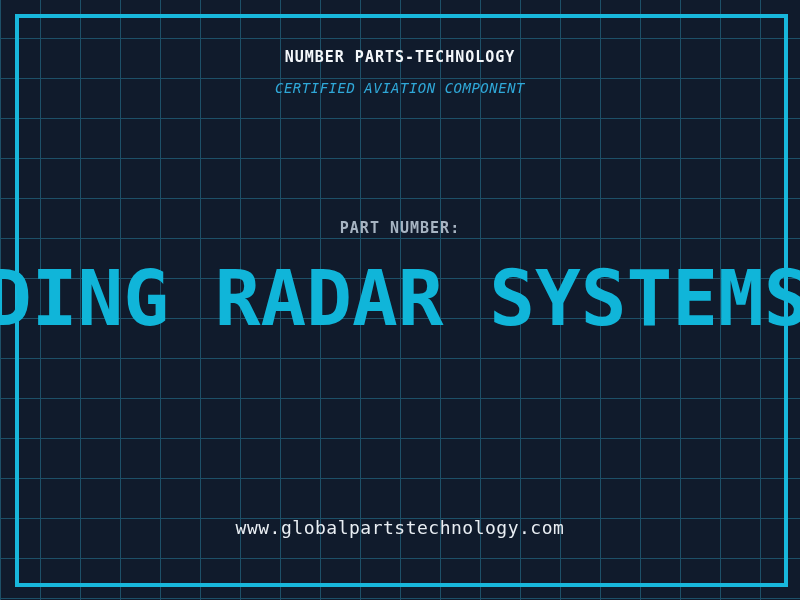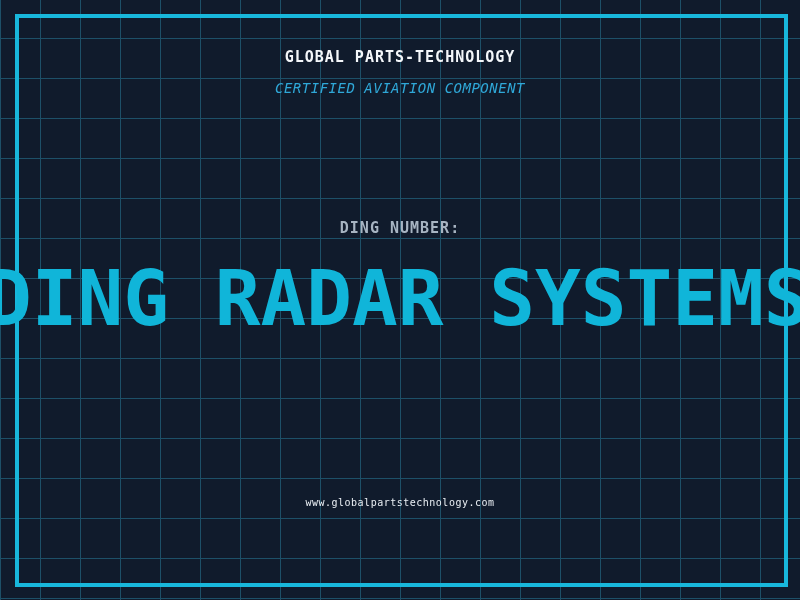--- a/index.html
+++ b/index.html
@@ -61,38 +61,38 @@
     position: absolute;
     top: 261px;
     left: -14px;
     font-size: 76px;
     line-height: 1;
     font-weight: bold;
     white-space: nowrap;
     color: var(--marquee_cyan, #10b5d9);
   }
   .website {
-    top: 497px;
-    font-size: 10px;
+    top: 517px;
+    font-size: 18px;
     letter-spacing: 0.5px;
     color: var(--url_white, #e9eef3);
     text-decoration: none;
     cursor: pointer;
   }
 </style>
 </head>
 <body>
 
 <div class="stage" style="--background: #101b2c; --grid_line: #1d5068; --frame_cyan: #18b7dc; --marquee_cyan: #10b5d9; --tagline_cyan: #2fa8d8; --title_white: #f4f7fa; --muted_label: #a7b4c2; --url_white: #e9eef3;">
   <div class="frame"></div>
 
-  <div class="centered-line company-name">GLOBAL PARTS-TECHNOLOGY</div>
+  <div class="centered-line company-name">NUMBER PARTS-TECHNOLOGY</div>
 
   <div class="centered-line certification">CERTIFIED AVIATION COMPONENT</div>
 
-  <div class="centered-line part-label">DING NUMBER:</div>
+  <div class="centered-line part-label">PART NUMBER:</div>
 
   <div class="marquee">
     <span>DING RADAR SYSTEMS</span>
   </div>
 
   <a class="centered-line website">www.globalpartstechnology.com</a>
 </div>
 
 </body></html>

